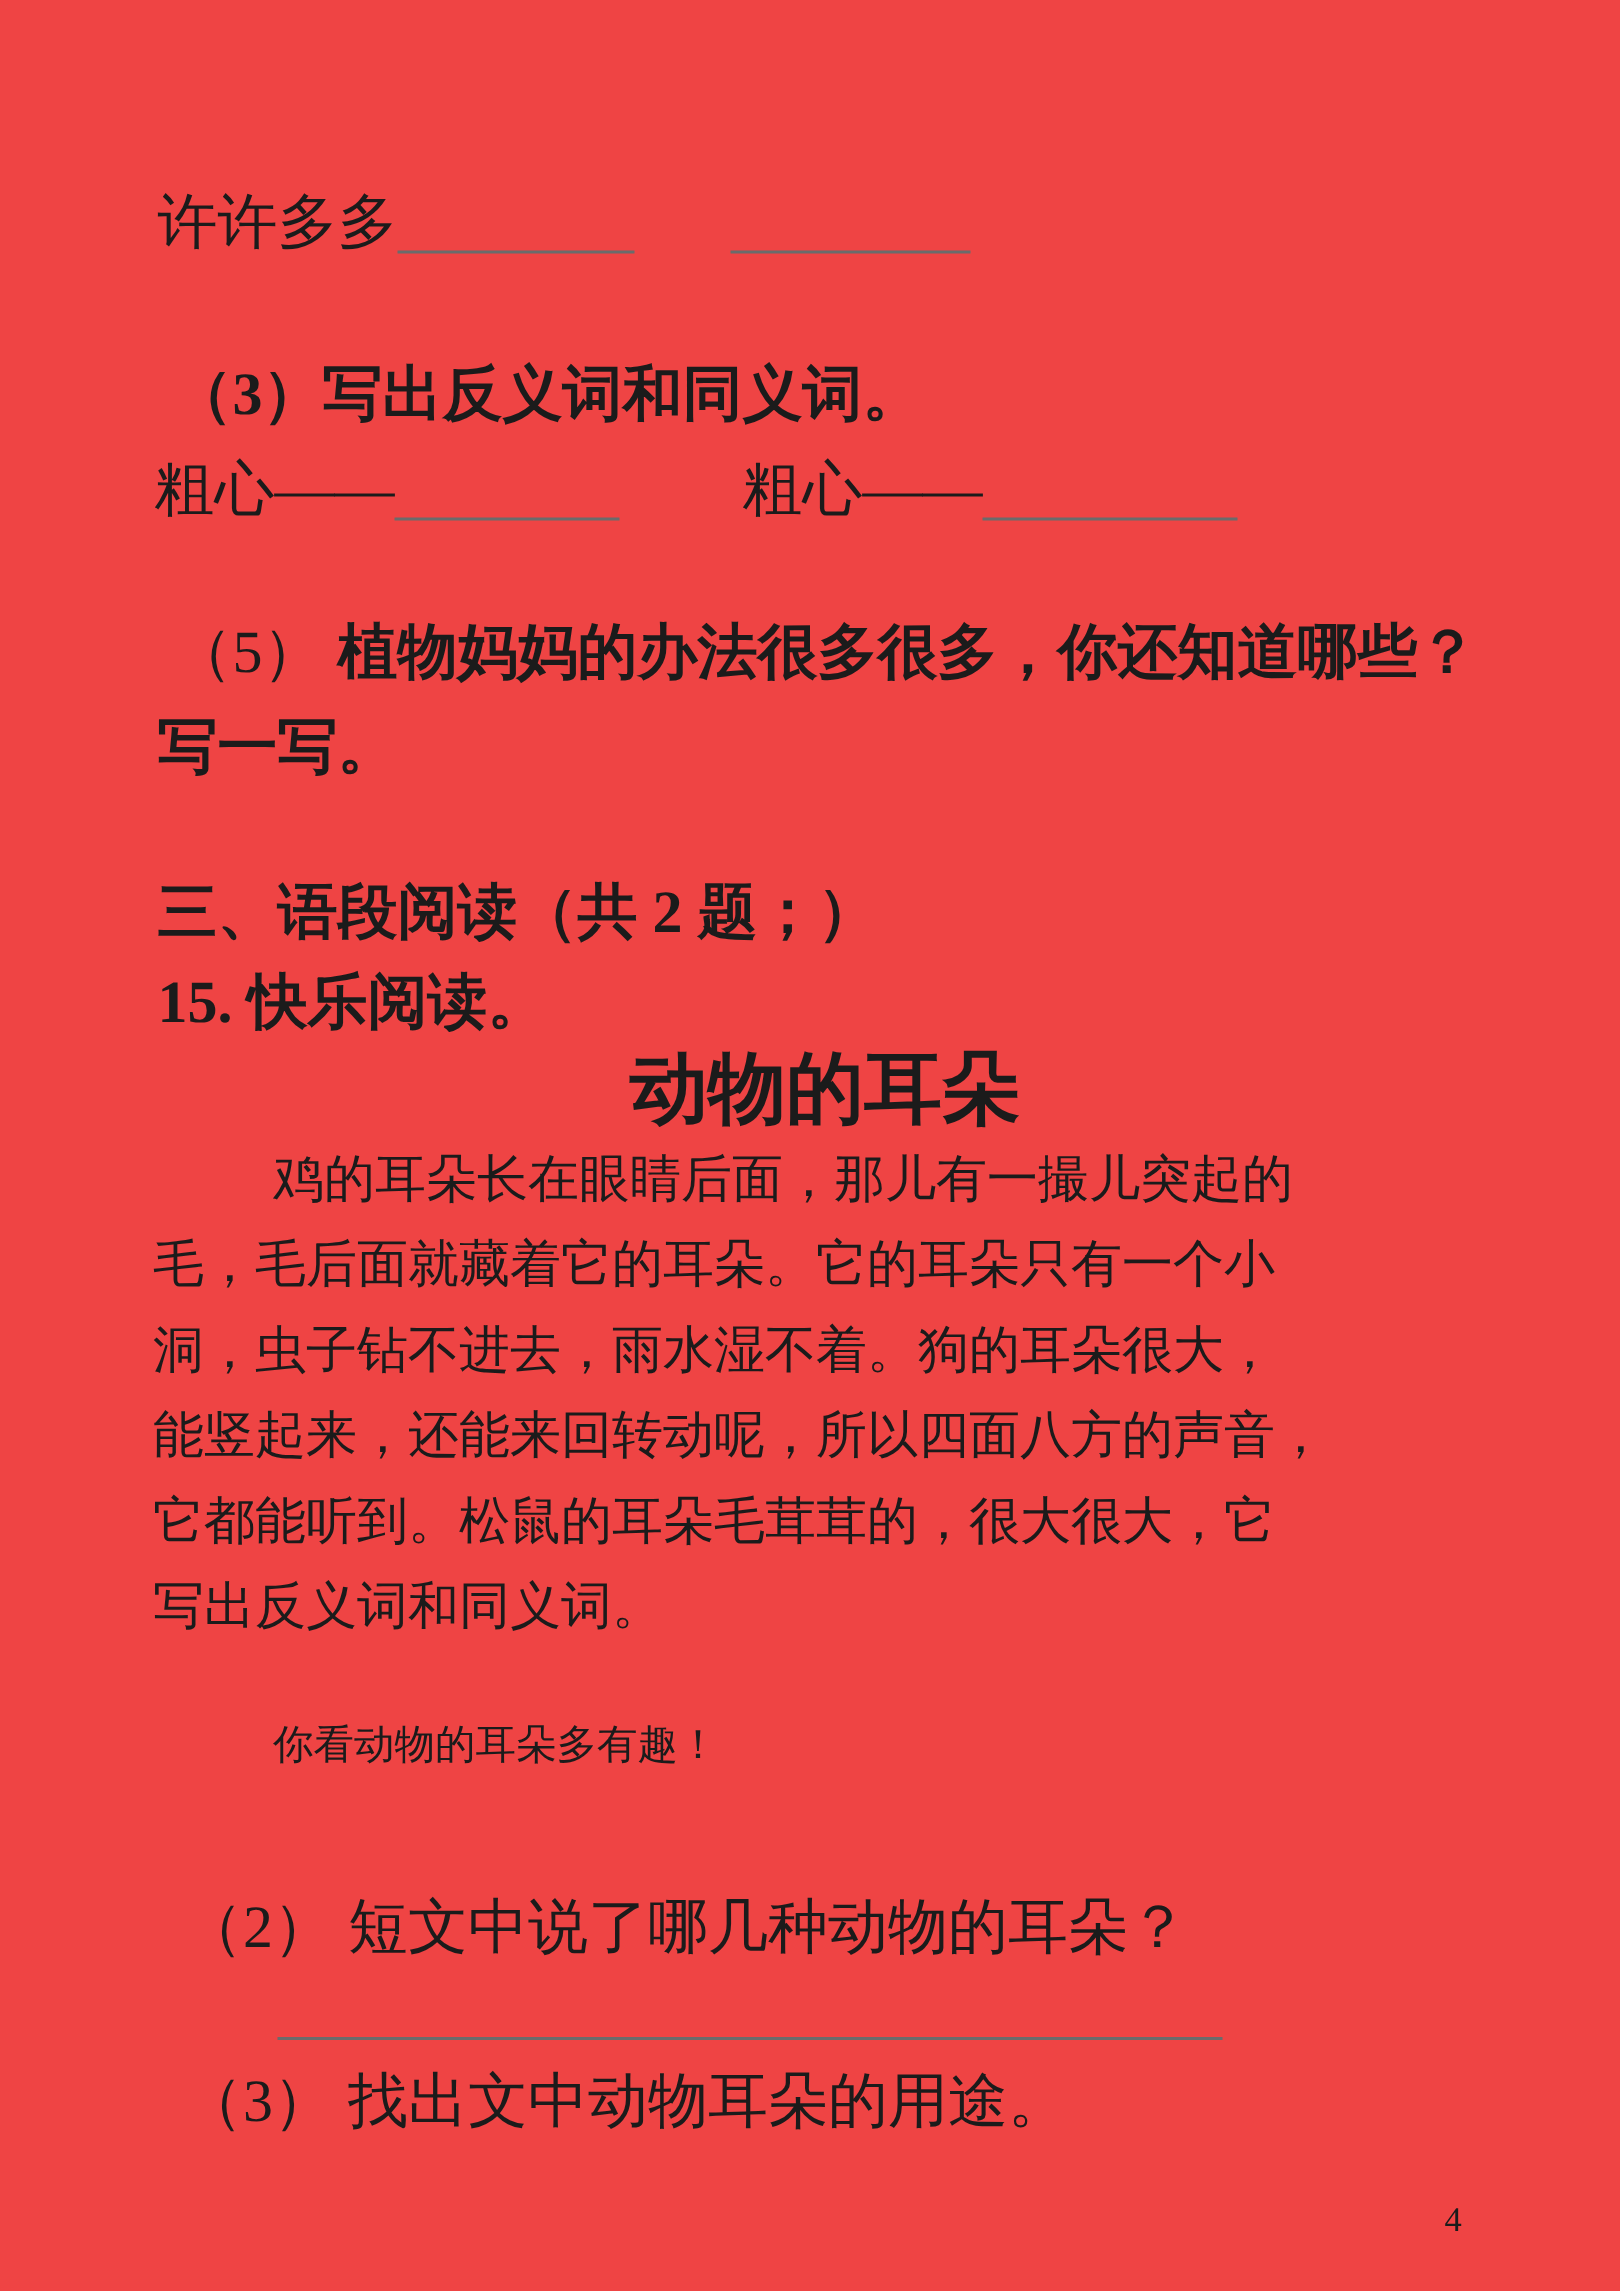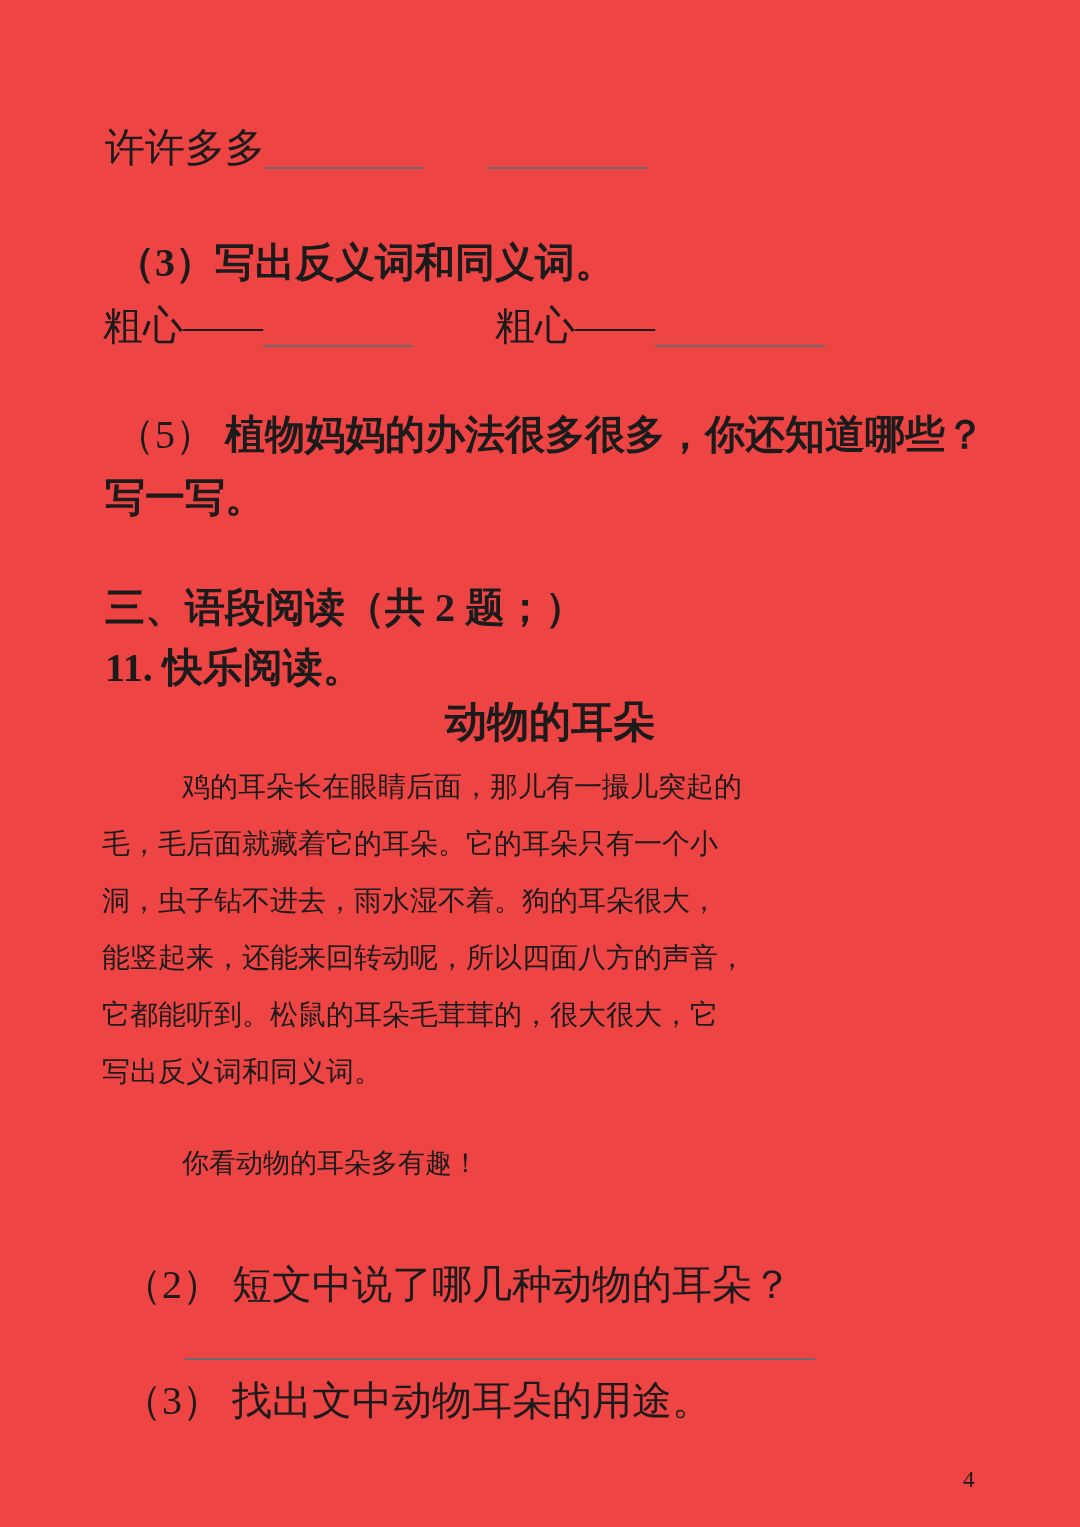--- a/index.html
+++ b/index.html
@@ -17,21 +17,21 @@
     color: #1b1b1b;
     overflow: hidden;
   }
   .abs {
     position: absolute;
     white-space: nowrap;
     line-height: 1;
   }
   .t40 { font-size: 40px; }
   .t39 { font-size: 27px; }
-  .t42 { font-size: 42px; }
+  .t42 { font-size: 52px; }
   .bold { font-weight: 700; }
   .blank {
     display: inline-block;
     border-bottom: 2px solid #6b6b6b;
     height: 34px;
     vertical-align: -8px;
   }
   .spacer {
     display: inline-block;
     height: 1px;
@@ -39,21 +39,21 @@
   .label { margin-right: 10px; }
   .reading-body {
     position: absolute;
     left: 102px;
     top: 758px;
     width: 882px;
   }
   .reading-line {
     height: 57px;
     line-height: 57px;
-    font-size: 28px;
+    font-size: 34px;
     white-space: nowrap;
   }
   .reading-line.indent { text-indent: 80px; }
   .closing {
     line-height: 57px;
     height: 57px;
   }
   .long-blank {
     position: absolute;
     left: 185px;
@@ -86,21 +86,21 @@
   </div>
 
   <div class="abs t40" style="left:115px; top:415px;">
     <span class="label">（5）</span><span class="bold">植物妈妈的办法很多很多，你还知道哪些？</span>
   </div>
 
   <div class="abs t40 bold" style="left:105px; top:478px;">写一写。</div>
 
   <div class="abs t40 bold" style="left:105px; top:588px;">三、语段阅读（共 2 题；）</div>
 
-  <div class="abs t40 bold" style="left:105px; top:648px;">11. 快乐阅读。</div>
+  <div class="abs t40 bold" style="left:105px; top:648px;">15. 快乐阅读。</div>
 
   <div class="abs t42 bold" style="left:105px; top:701px; width:890px; text-align:center; white-space:nowrap;">动物的耳朵</div>
 
   <div class="reading-body">
     <div class="reading-line indent">鸡的耳朵长在眼睛后面，那儿有一撮儿突起的</div>
     <div class="reading-line">毛，毛后面就藏着它的耳朵。它的耳朵只有一个小</div>
     <div class="reading-line">洞，虫子钻不进去，雨水湿不着。狗的耳朵很大，</div>
     <div class="reading-line">能竖起来，还能来回转动呢，所以四面八方的声音，</div>
     <div class="reading-line">它都能听到。松鼠的耳朵毛茸茸的，很大很大，它</div>
     <div class="reading-line">写出反义词和同义词。</div>

